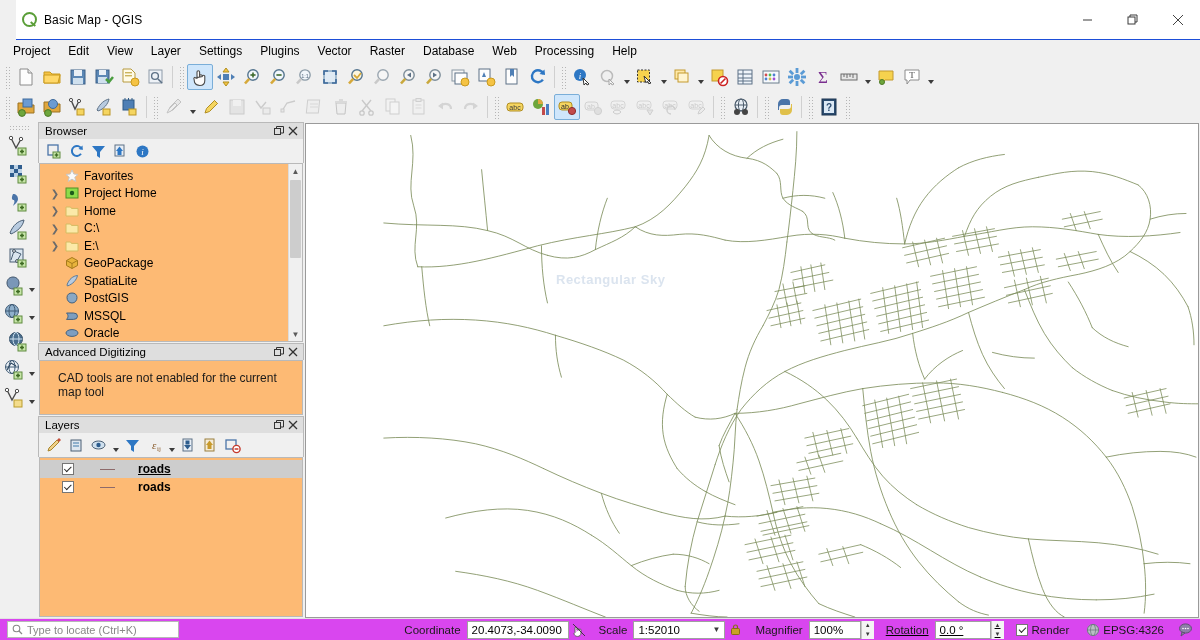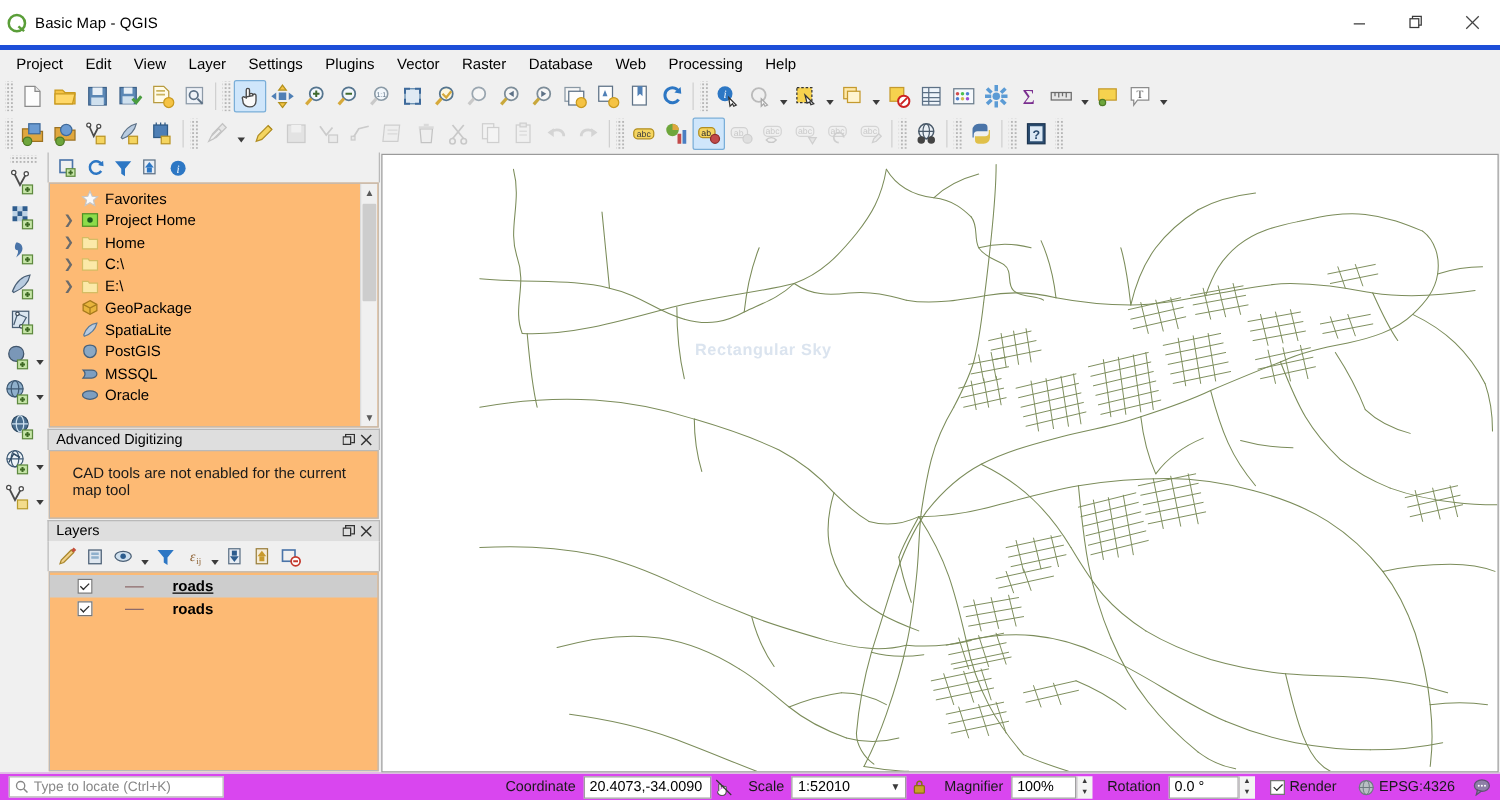--- a/index.html
+++ b/index.html
@@ -17,21 +17,22 @@
     display: flex; flex-direction: column;
     background: #f0f0f0;
     position: relative;
   }
 
   
   .titlebar {
     height: 40px; min-height: 24px;
     background: #ffffff;
     display: flex; align-items: center;
-    border-bottom: 4px solid #1d4ed8;
+    border-bottom: 1px solid #1d4ed8;
+    margin-left: 16px;
   }
   .titlebar .tb-icon {
     width: 26px; display: flex; align-items: center; justify-content: center;
   }
   .qgis-q {
     width: 15px; height: 15px;
     border: 2px solid #5a9e38; border-radius: 50%;
     position: relative;
   }
   .qgis-q::after {
@@ -965,20 +966,35 @@
               <rect x="10" y="13" width="8" height="7" fill="#f3dc8c" stroke="#b99c2c"></rect>
             </svg>
         </div>
         <div class="vmini-arrow"></div>
       </div>
     </div>
 
     <div class="docks">
 
       <div class="dock" style="height:221px;">
+        <div class="dock-header">
+          <div class="dock-title">Browser</div>
+          <div class="dock-btn">
+            <svg width="10" height="10" viewBox="0 0 10 10">
+                <rect x="0.5" y="2.5" width="6" height="6" fill="none" stroke="#333"></rect>
+                <polyline points="2.5,2.5 2.5,0.5 9.5,0.5 9.5,7 7,7" fill="none" stroke="#333"></polyline>
+              </svg>
+          </div>
+          <div class="dock-btn">
+            <svg width="10" height="10" viewBox="0 0 10 10">
+                <line x1="1" y1="1" x2="9" y2="9" stroke="#333" stroke-width="1.2"></line>
+                <line x1="9" y1="1" x2="1" y2="9" stroke="#333" stroke-width="1.2"></line>
+              </svg>
+          </div>
+        </div>
         <div class="dock-toolbar">
           <div class="dbtn">
             <svg width="17" height="17" viewBox="0 0 17 17">
                 <rect x="2" y="2" width="10" height="10" fill="none" stroke="#4a74a8" stroke-width="1.3"></rect>
                 <rect x="7" y="9" width="7" height="6" fill="#c6e5a8" stroke="#5e8a3f"></rect>
                 <line x1="10.5" y1="10.2" x2="10.5" y2="13.8" stroke="#3f6b24" stroke-width="1.4"></line>
                 <line x1="8.7" y1="12" x2="12.3" y2="12" stroke="#3f6b24" stroke-width="1.4"></line>
               </svg>
           </div>
           <div class="dbtn">
@@ -1552,21 +1568,21 @@
 
     <div class="sb-group" style="margin-left:10px;">
       <div class="sb-label">Magnifier</div>
       <div class="sb-field" style="width:52px;">100%</div>
       <div class="spin" style="margin-left:0;">
         <i>▲</i>
         <i>▼</i>
       </div>
     </div>
 
-    <div class="sb-group" style="margin-left:12px;">
+    <div class="sb-group" style="margin-left:12px;text-decoration:underline;">
       <div class="sb-label">Rotation</div>
       <div class="sb-field" style="width:56px;">0.0 °</div>
       <div class="spin" style="margin-left:0;">
         <i>▲</i>
         <i>▼</i>
       </div>
     </div>
 
     <div class="sb-group" style="margin-left:12px;">
       <span class="sb-check"></span>

